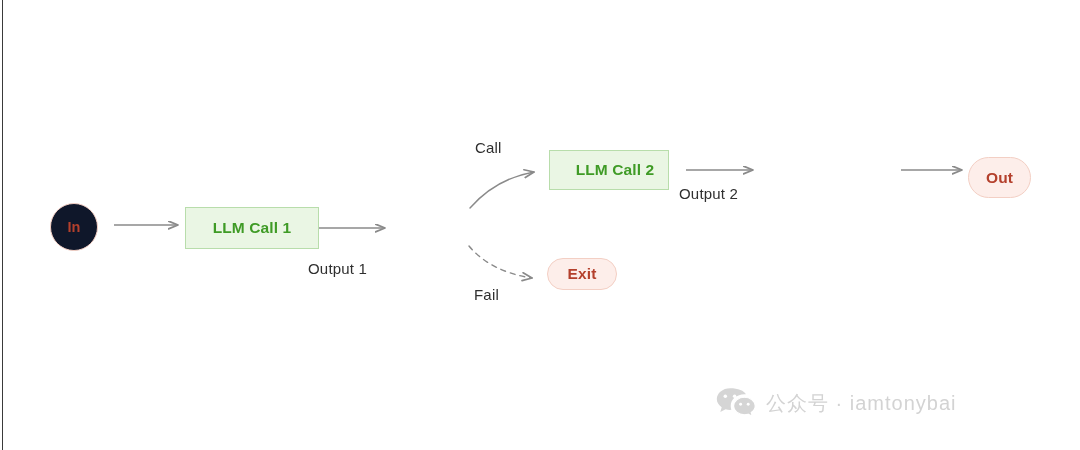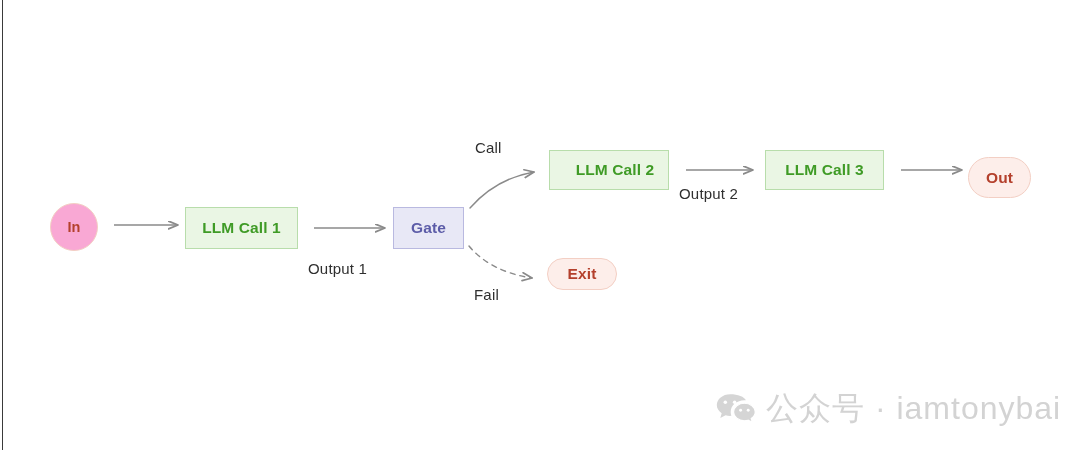--- a/index.html
+++ b/index.html
@@ -54,21 +54,21 @@
     font-weight: bold;
   }
   .node-gate {
     background: #e8e8f6;
     border: 1px solid #b9b9e0;
     color: #5c5ca8;
     font-size: 15.5px;
     font-weight: bold;
   }
   .node-circle {
-    background: #f9a8d4;
+    background: #0f172a;
     border: 1px solid #f3cfc4;
     border-radius: 50%;
     color: #b4402c;
     font-size: 14.5px;
     font-weight: bold;
   }
   .node-pill {
     background: #fdeeea;
     border: 1px solid #f3cfc4;
     border-radius: 22px;
@@ -86,21 +86,21 @@
     letter-spacing: 0.2px;
   }
 
   
   .watermark {
     position: absolute;
     display: flex;
     align-items: center;
     gap: 10px;
     color: #d3d3d3;
-    font-size: 32px;
+    font-size: 20px;
     white-space: nowrap;
   }
   .watermark .wm-text {
     letter-spacing: 1px;
   }
 </style>
 </head>
 <body>
 
 <div id="canvas">
@@ -124,35 +124,29 @@
 
     <line x1="686" y1="170" x2="753" y2="170" stroke="#8a8a8a" stroke-width="1.4" marker-end="url(#ah)"></line>
 
     <line x1="901" y1="170" x2="962" y2="170" stroke="#8a8a8a" stroke-width="1.4" marker-end="url(#ah)"></line>
   </svg>
 
   <div class="node node-circle" style="left:50px; top:203px; width:48px; height:48px;">
     <span>In</span>
   </div>
 
-  <div class="node node-rect" style="left:185px; top:207px; width:113px; height:42px;">
+  <div class="node node-rect" style="left:185px; top:207px; width:134px; height:42px;">
     <span>LLM Call 1</span>
   </div>
 
-  <div class="node node-gate" style="left:393px; top:207px; width:71px; height:42px;">
-    <span>Gate</span>
-  </div>
 
   <div class="node node-rect" style="left:549px; top:150px; width:120px; height:40px;padding-left:12px;">
     <span>LLM Call 2</span>
   </div>
 
-  <div class="node node-rect" style="left:765px; top:150px; width:119px; height:40px;">
-    <span>LLM Call 3</span>
-  </div>
 
   <div class="node node-pill" style="left:968px; top:150px; width:63px; height:41px;margin-top:7px;">
     <span>Out</span>
   </div>
 
   <div class="node node-pill" style="left:547px; top:258px; width:70px; height:32px;">
     <span>Exit</span>
   </div>
 
   <div class="edge-label" style="left:308px; top:236px;margin-top:24px;">Output 1</div>

